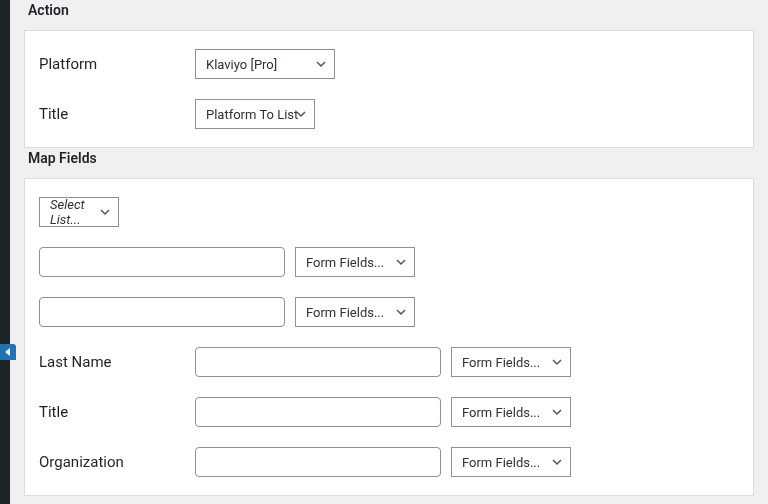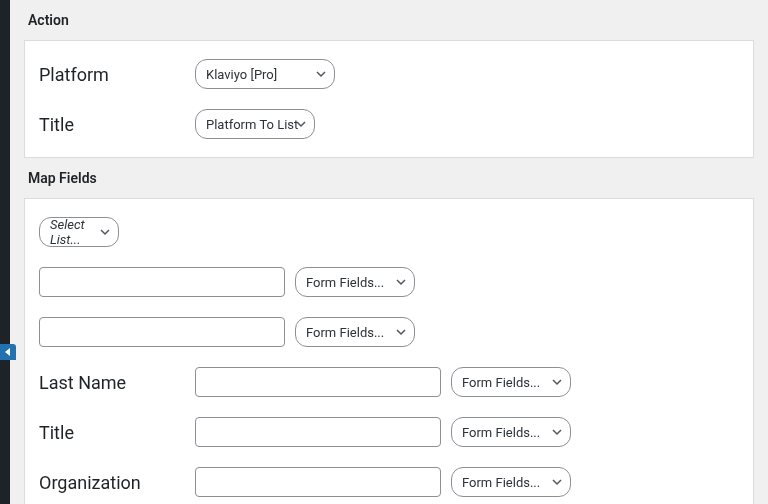--- a/index.html
+++ b/index.html
@@ -46,54 +46,54 @@
   .page {
     position: absolute;
     left: 10px; right: 0; top: 0; bottom: 0;
     background: #f0f0f1;
     padding: 0 14px 0 14px;
   }
   .section-heading {
     font-weight: 600;
     font-size: 14px;
     color: #1d2327;
-    padding: 12px 4px 12px 4px;
+    padding: 2px 4px 12px 4px;
     background: #f0f0f1;
   }
   .panel {
     background: #fff;
     border: 1px solid #dcdcde;
     border-left: 1px solid #dcdcde;
     border-right: 1px solid #dcdcde;
     border-radius: 0;
     padding: 8px 0 8px 0;
   }
   .row {
     display: flex;
     align-items: center;
     padding: 10px 14px;
   }
   .row-label {
     width: 156px;
     min-width: 156px;
     color: #1d2327;
-    font-size: 18px;
+    font-size: 15px;
   }
   .row-controls {
     display: flex;
     align-items: center;
     gap: 10px;
   }
   .select {
     position: relative;
     display: inline-flex;
     align-items: center;
     background: #fff;
     border: 1px solid #8c8f94;
-    border-radius: 12px;
+    border-radius: 0;
     height: 30px;
     padding: 0 16px 0 10px;
     font-size: 13px;
     color: #2c3338;
     cursor: pointer;
     user-select: none;
   }
   .select .caret {
     position: absolute;
     right: 8px;

